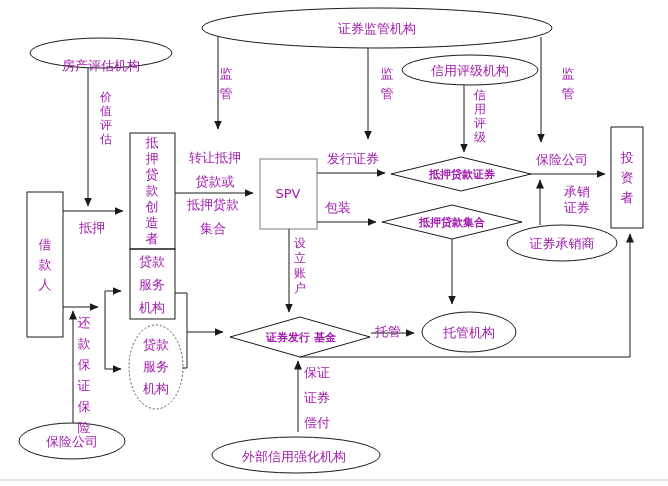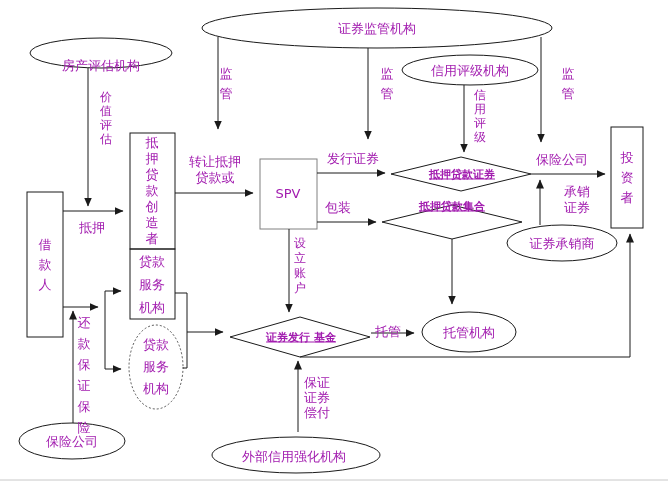--- a/index.html
+++ b/index.html
@@ -2,23 +2,23 @@
 <html><head>
 <meta charset="utf-8">
 <style>
   html,body{margin:0;padding:0;background:#fff;}
   .stage{position:relative;width:668px;height:486px;background:#fff;
          font-family:"DejaVu Sans","Liberation Sans",sans-serif;color:#a21caf;overflow:hidden;}
   .stage svg{position:absolute;left:0;top:0;}
   .lbl{position:absolute;transform:translate(-50%,-50%);white-space:pre-line;
        text-align:center;font-size:13px;line-height:17px;}
   .f12{font-size:12px;}
-  .dm{font-size:11px;font-weight:bold;text-decoration:underline;}
+  .dm{font-size:11px;font-weight:bold;}
   .lh14{line-height:14px}.lh15{line-height:15px}.lh16{line-height:16px}
-  .lh18{line-height:16px}.lh19{line-height:15px}.lh20{line-height:20px}
+  .lh18{line-height:24px}.lh19{line-height:25px}.lh20{line-height:20px}
   .lh21{line-height:21px}.lh22{line-height:22px}.lh23{line-height:23px}
 </style>
 </head>
 <body>
 
 <div class="stage">
 
   <svg width="668" height="486" viewBox="0 0 668 486">
     <defs>
       <marker id="arr" markerWidth="10" markerHeight="8" refX="8.5" refY="4" orient="auto">
@@ -93,40 +93,42 @@
 服务
 机构</div>
   <div class="lbl lh22" style="left:156px;top:367px">贷款
 服务
 机构</div>
   <div class="lbl" style="left:288px;top:193px">SPV</div>
   <div class="lbl lh20" style="left:627px;top:178px">投
 资
 者</div>
   <div class="lbl dm" style="left:462px;top:174px">抵押贷款证券</div>
-  <div class="lbl dm" style="left:452px;top:206px">抵押贷款集合</div>
+  <div class="lbl dm" style="left:452px;top:222px">抵押贷款集合</div>
   <div class="lbl dm" style="left:301px;top:337px">证券发行 基金</div>
 
   <div class="lbl lh20" style="left:226px;top:84px">监
 管</div>
   <div class="lbl lh20" style="left:387px;top:84px">监
 管</div>
   <div class="lbl lh20" style="left:568px;top:84px">监
 管</div>
   <div class="lbl f12 lh14" style="left:106px;top:118px">价
 值
 评
 估</div>
   <div class="lbl f12 lh14" style="left:480px;top:116px">信
 用
 评
 级</div>
   <div class="lbl" style="left:92px;top:227px">抵押</div>
   <div class="lbl lh18" style="left:215px;top:170px">转让抵押
 贷款或</div>
+  <div class="lbl lh18" style="left:213px;top:217px">抵押贷款
+集合</div>
   <div class="lbl" style="left:353px;top:158px">发行证券</div>
   <div class="lbl" style="left:338px;top:207px">包装</div>
   <div class="lbl f12 lh15" style="left:300px;top:266px">设
 立
 账
 户</div>
   <div class="lbl" style="left:562px;top:159px">保险公司</div>
   <div class="lbl lh16" style="left:577px;top:200px">承销
 证券</div>
   <div class="lbl" style="left:388px;top:331px">托管</div>

